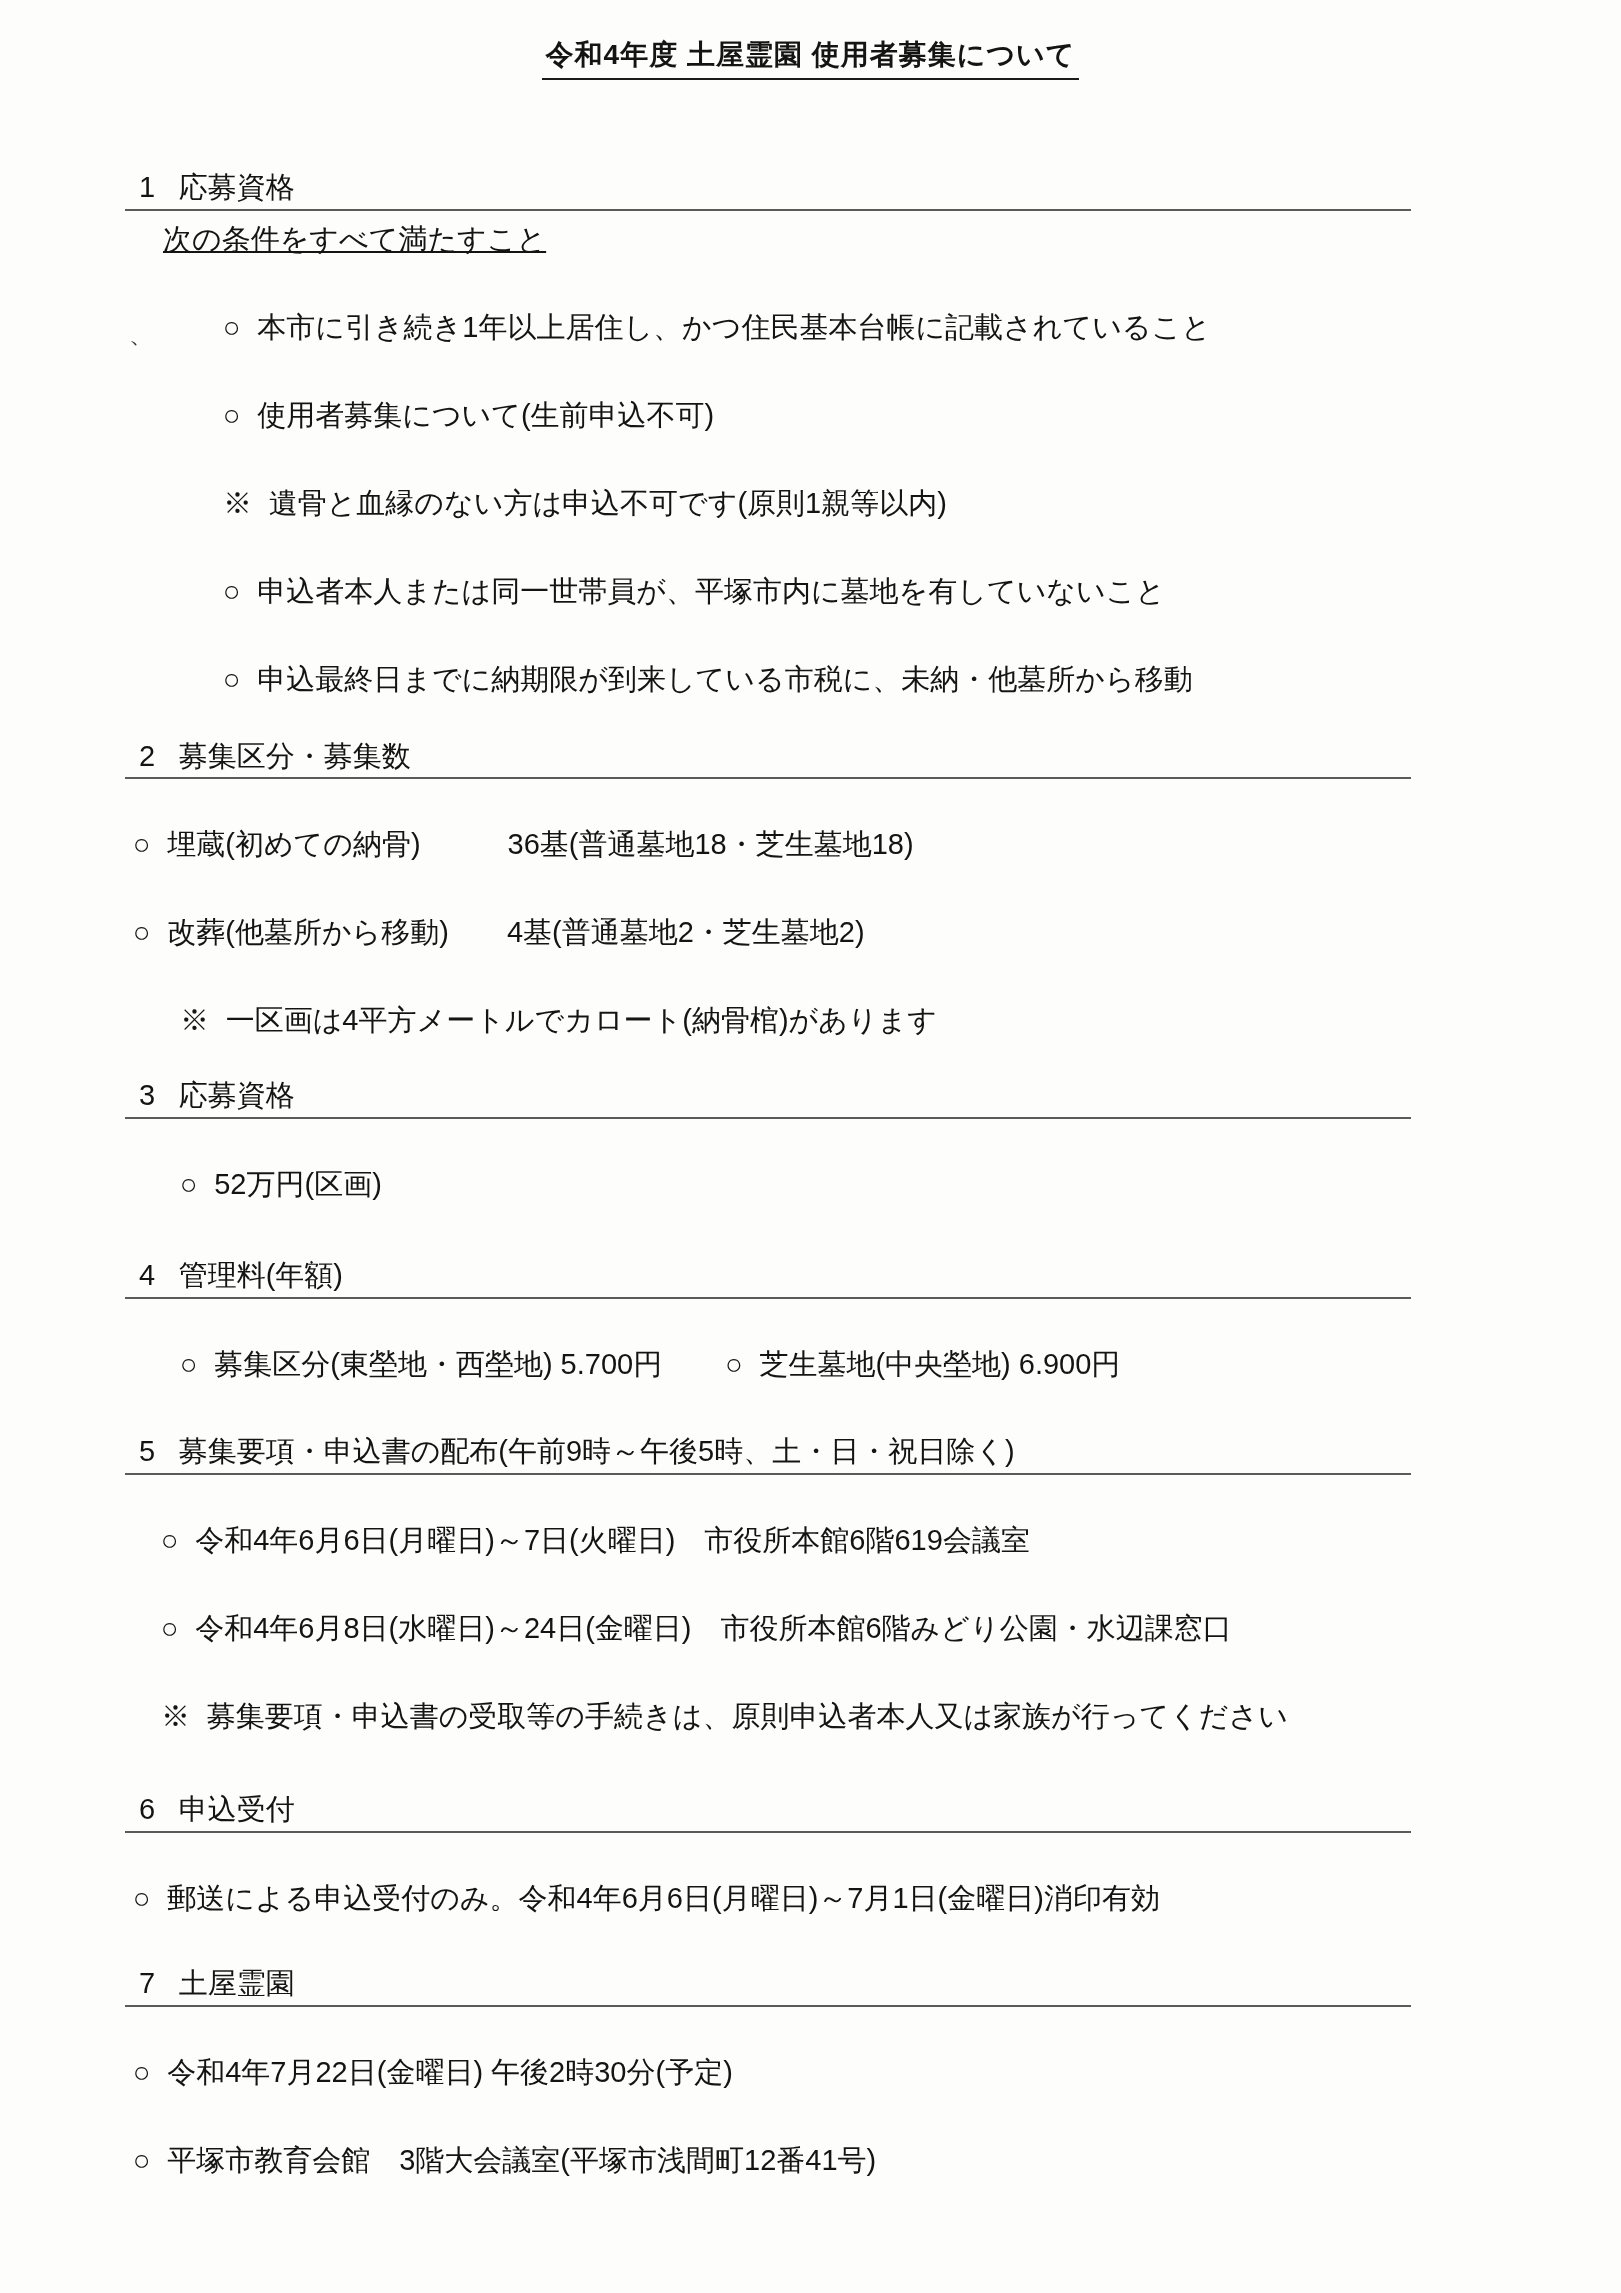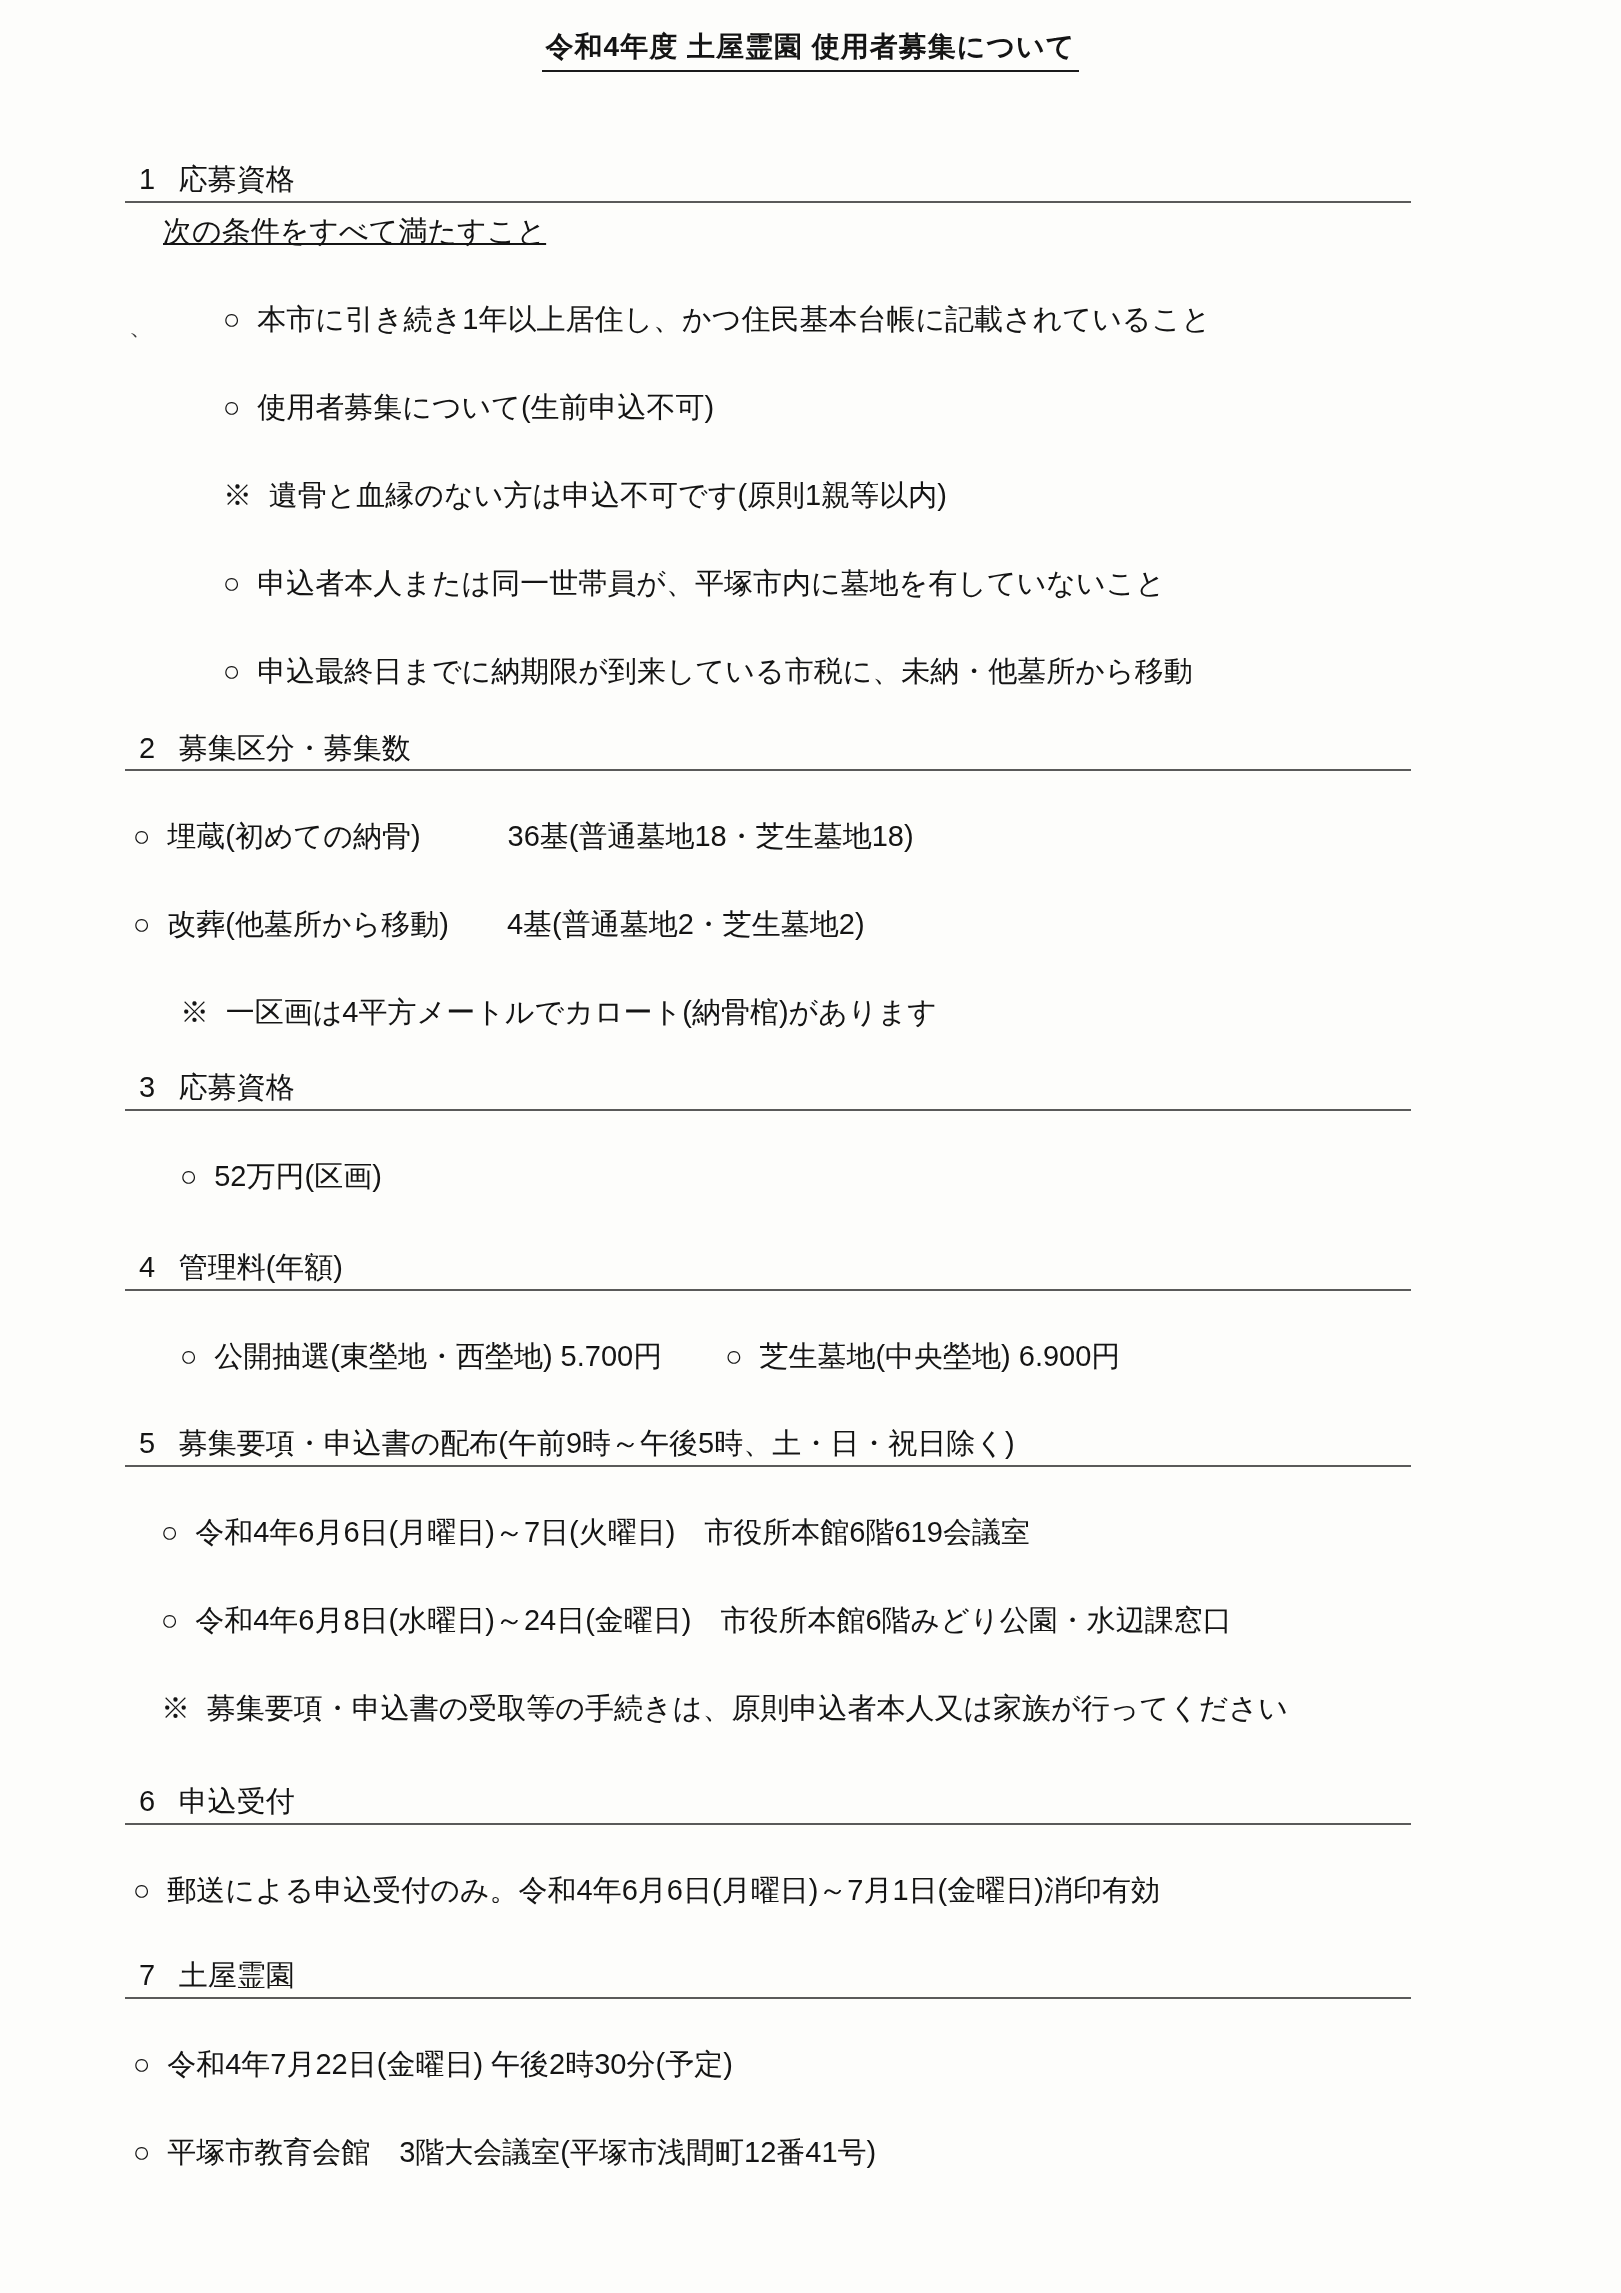--- a/index.html
+++ b/index.html
@@ -9,21 +9,21 @@
     color:#141414;
     font-family:"Liberation Sans", sans-serif;
     position:relative;
     overflow:hidden;
   }
   .page{position:relative;width:100%;height:100%;}
 
   
   .doc-title{
     text-align:center;
-    margin-top:28px;
+    margin-top:36px;
     font-size:28px;
     font-weight:600;
     letter-spacing:1px;
   }
   .doc-title .title-inner{
     display:inline-block;
     border-bottom:2px solid #1b1b1b;
     padding:0 3.9px 3.9px 3.9px;
     white-space:pre;
   }
@@ -171,21 +171,21 @@
   <div>
     <div class="section-heading mt-s4h">
       <span>4</span>
       <span>管理料(年額)</span>
     </div>
     <div class="rule"></div>
 
     <div class="inline-row ind-c mt-first">
       <div class="item">
         <span>○</span>
-        <span>公開抽選(東塋地・西塋地) 5.700円</span>
+        <span>募集区分(東塋地・西塋地) 5.700円</span>
       </div>
       <div class="item second">
         <span>○</span>
         <span>芝生墓地(中央塋地) 6.900円</span>
       </div>
     </div>
   </div>
 
   <div>
     <div class="section-heading mt-s5h">

